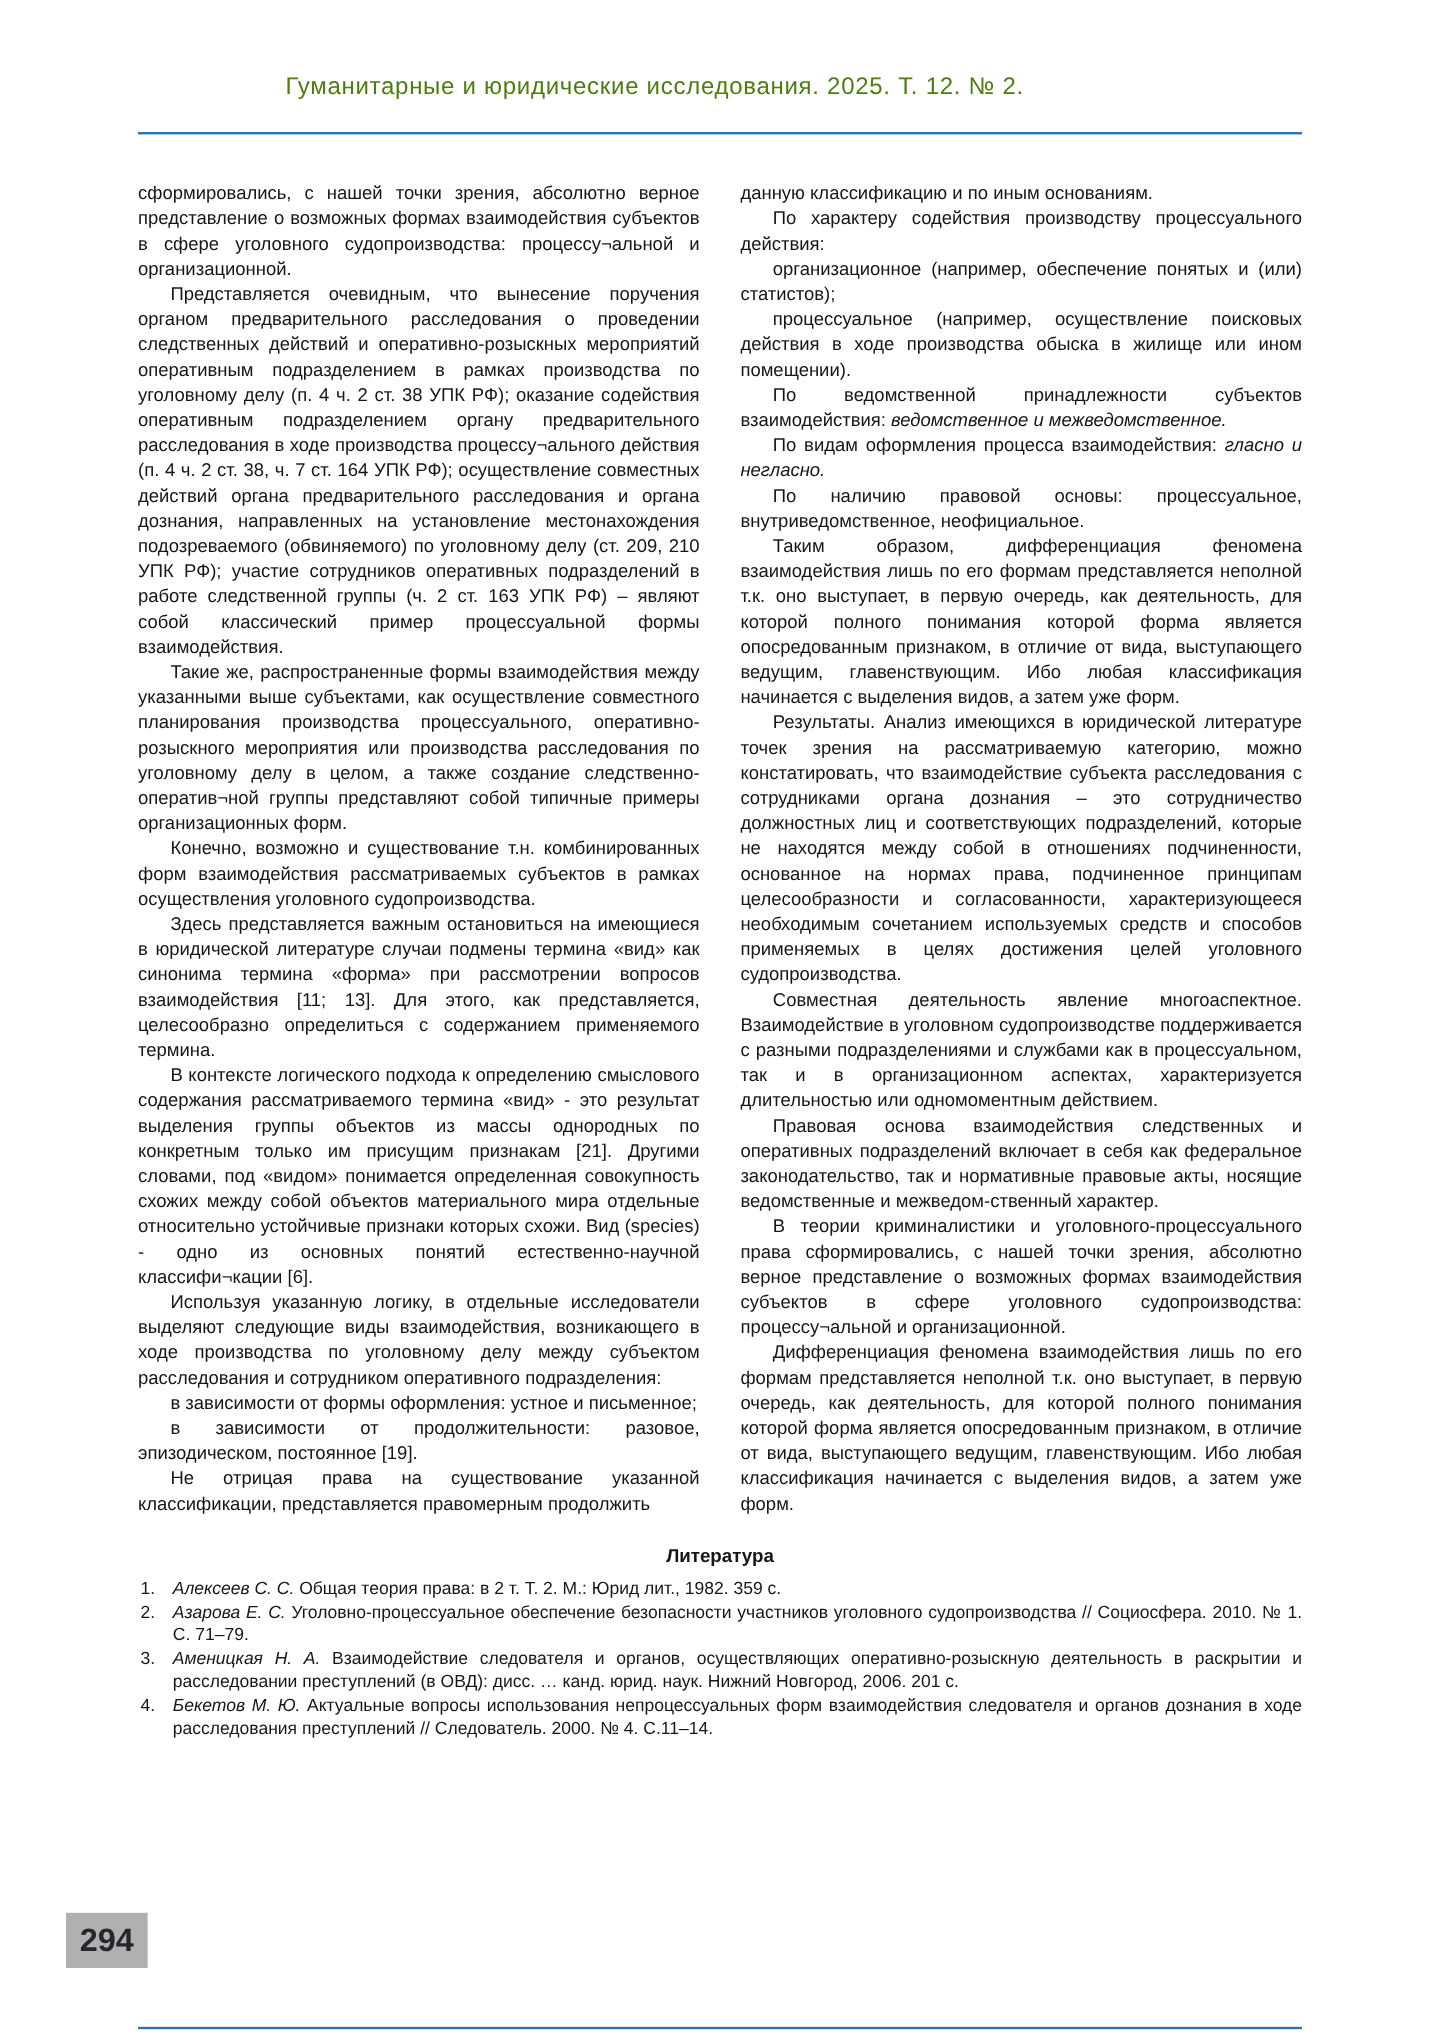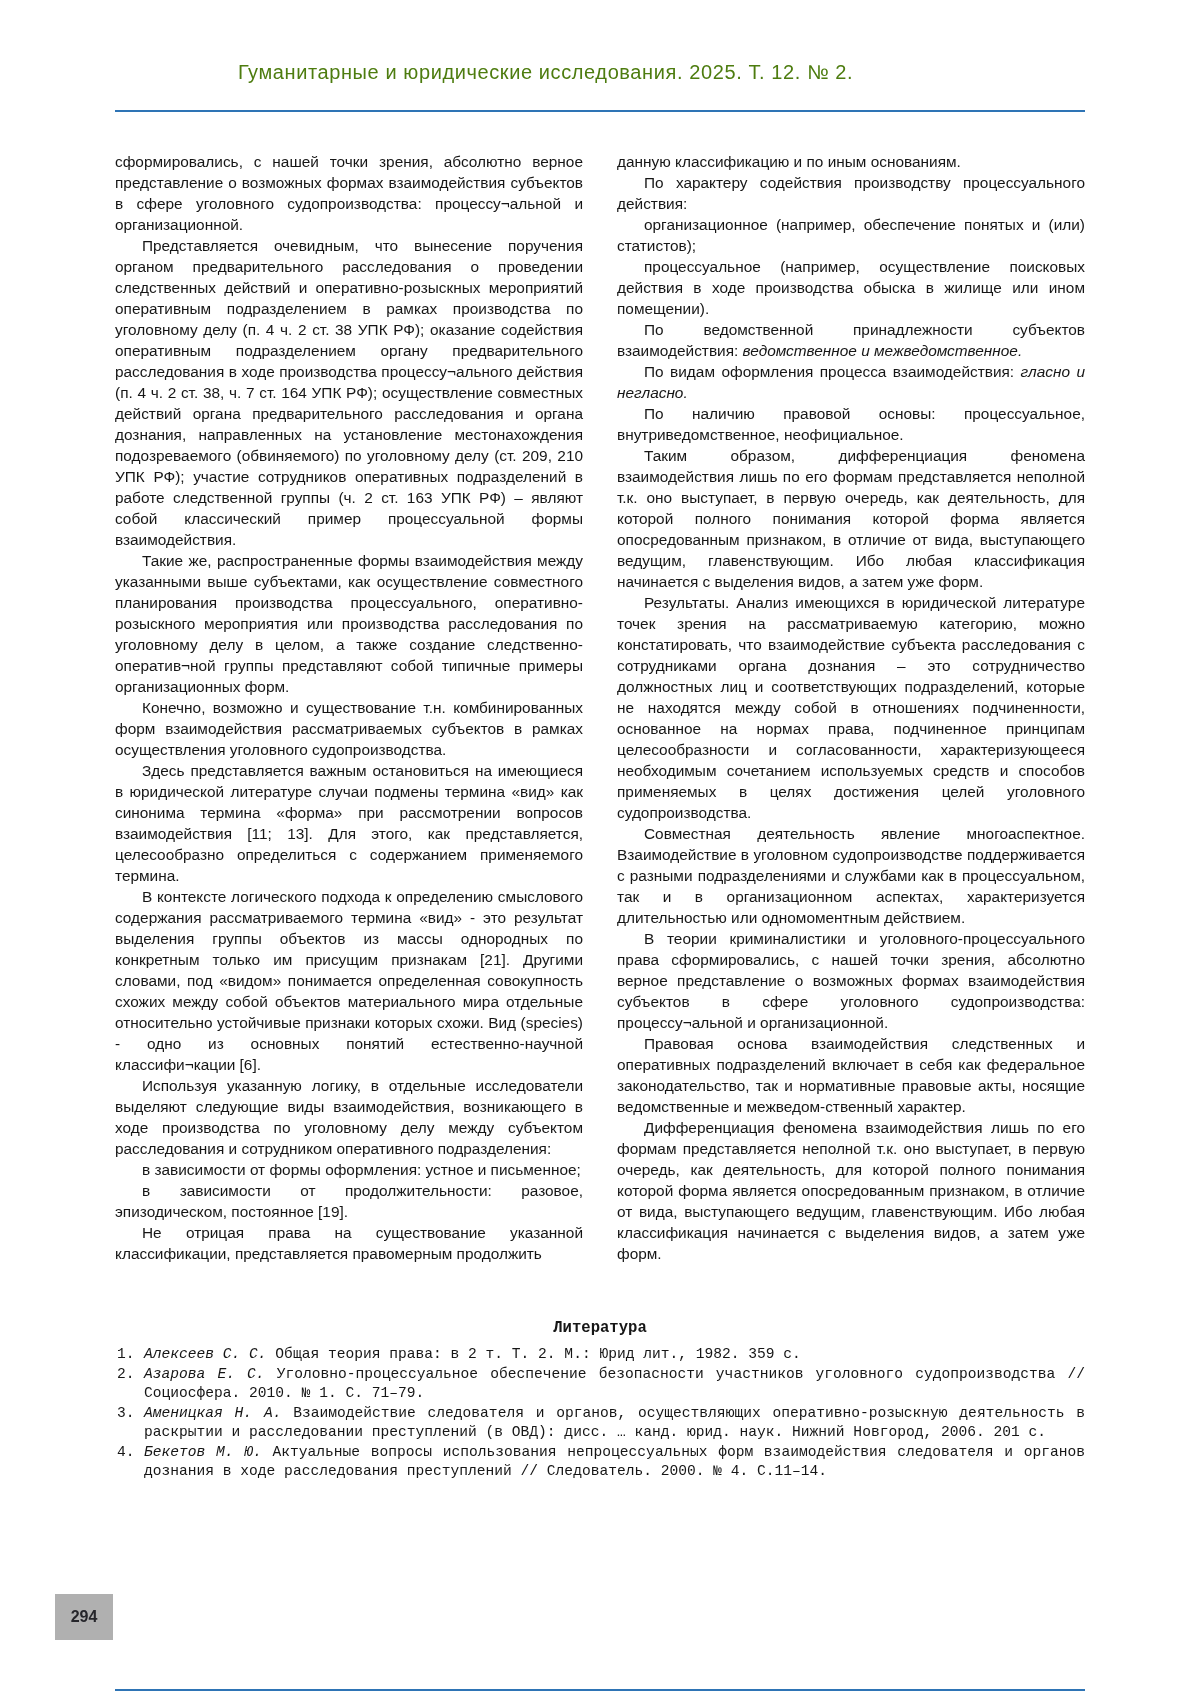--- a/index.html
+++ b/index.html
@@ -75,21 +75,21 @@
     font-size:15.4px;
     line-height:21px;
     text-align:justify;
     color:#161616;
   }
   .ind { text-indent:27px; }
   .p em { }
   .p strong { font-weight:normal; }
 
   
-  .references { margin-top:32px;font-family:Liberation Mono, monospace; }
+  .references { margin-top:2px; }
   .ref-heading {
     text-align:center;
     font-size:15.6px;
     font-weight:bold;
     color:#161616;
     margin-bottom:8px;
   }
   .ref-item {
     display:flex;
     font-size:14.6px;
@@ -104,25 +104,25 @@
     flex:1;
     text-align:justify;
   }
   .ref-author { font-style:italic; }
 
   
   .page-number-box {
     position:absolute;
     left:55px;
     top:1594px;
-    width:58px;
+    width:68px;
     height:46px;
     background:#b0b0b0;
     color:#26262b;
-    font-size:16px;
+    font-size:27px;
     font-weight:bold;
     display:flex;
     align-items:center;
     justify-content:center;
   }
   .bottom-rule {
     position:absolute;
     left:115px;
     top:1689px;
     width:970px;
@@ -159,22 +159,22 @@
         <p class="p">данную классификацию и по иным основаниям.</p>
         <p class="p ind">По характеру содействия производству процессуального действия:</p>
         <p class="p ind">организационное (например, обеспечение понятых и (или) статистов);</p>
         <p class="p ind">процессуальное (например, осуществление поисковых действия в ходе производства обыска в жилище или ином помещении).</p>
         <p class="p ind"><span>По ведомственной принадлежности субъектов взаимодействия: </span><em>ведомственное и межведомственное.</em></p>
         <p class="p ind"><span>По видам оформления процесса взаимодействия: </span><em>гласно и негласно.</em></p>
         <p class="p ind">По наличию правовой основы: процессуальное, внутриведомственное, неофициальное.</p>
         <p class="p ind">Таким образом, дифференциация феномена взаимодействия лишь по его формам представляется неполной т.к. оно выступает, в первую очередь, как деятельность, для которой полного понимания которой форма является опосредованным признаком, в отличие от вида, выступающего ведущим, главенствующим. Ибо любая классификация начинается с выделения видов, а затем уже форм.</p>
         <p class="p ind"><strong>Результаты.</strong><span> Анализ имеющихся в юридической литературе точек зрения на рассматриваемую категорию, можно констатировать, что взаимодействие субъекта расследования с сотрудниками органа дознания – это сотрудничество должностных лиц и соответствующих подразделений, которые не находятся между собой в отношениях подчиненности, основанное на нормах права, подчиненное принципам целесообразности и согласованности, характеризующееся необходимым сочетанием используемых средств и способов применяемых в целях достижения целей уголовного судопроизводства.</span></p>
         <p class="p ind">Совместная деятельность явление многоаспектное. Взаимодействие в уголовном судопроизводстве поддерживается с разными подразделениями и службами как в процессуальном, так и в организационном аспектах, характеризуется длительностью или одномоментным действием.</p>
+        <p class="p ind">Правовая основа взаимодействия следственных и оперативных подразделений включает в себя как федеральное законодательство, так и нормативные правовые акты, носящие ведомственные и межведом-ственный характер.</p>
         <p class="p ind">В теории криминалистики и уголовного-процессуального права сформировались, с нашей точки зрения, абсолютно верное представление о возможных формах взаимодействия субъектов в сфере уголовного судопроизводства: процессу¬альной и организационной.</p>
-        <p class="p ind">Правовая основа взаимодействия следственных и оперативных подразделений включает в себя как федеральное законодательство, так и нормативные правовые акты, носящие ведомственные и межведом-ственный характер.</p>
         <p class="p ind">Дифференциация феномена взаимодействия лишь по его формам представляется неполной т.к. оно выступает, в первую очередь, как деятельность, для которой полного понимания которой форма является опосредованным признаком, в отличие от вида, выступающего ведущим, главенствующим. Ибо любая классификация начинается с выделения видов, а затем уже форм.</p>
       </div>
 
     </div>
 
     <section class="references">
       <h2 class="ref-heading">Литература</h2>
 
       <div class="ref-item">
         <span class="ref-num">1.</span>

